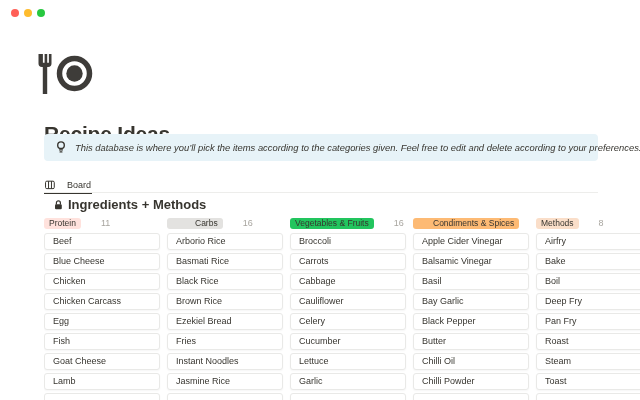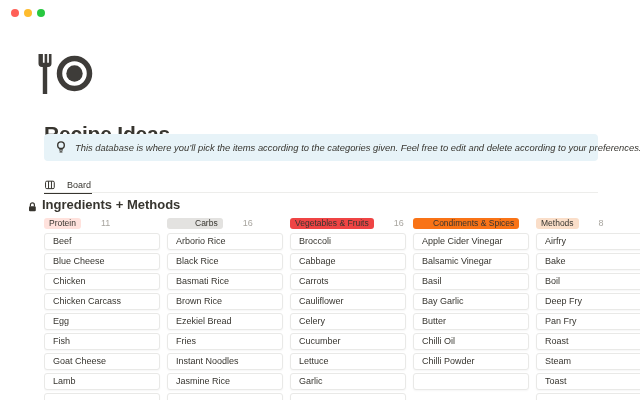--- a/index.html
+++ b/index.html
@@ -39,21 +39,21 @@
   }
   .tab{
     display:inline-flex;align-items:center;gap:12px;height:16px;
     padding:0 1px;border-bottom:1.5px solid #37352F;cursor:pointer;
   }
   .tab-label{font-size:9px;font-weight:500;color:#37352F;}
   .tab-icon{display:flex;align-items:center;color:#37352F;}
 
   
   .db-title{
-    position:absolute;left:28px;top:197px;display:flex;align-items:flex-end;gap:5px;
+    position:absolute;left:54px;top:197px;display:flex;align-items:center;gap:5px;
   }
   .db-title-text{font-size:13px;font-weight:700;color:#37352F;}
   .lock{display:flex;align-items:center;color:#37352F;}
 
   
   .board{
     position:absolute;left:44px;top:216px;width:596px;height:184px;
     overflow:hidden;
   }
   .board-inner{display:flex;gap:7px;width:608px;}
@@ -140,53 +140,54 @@
         <div class="card">Goat Cheese</div>
         <div class="card">Lamb</div>
         <div class="card"></div>
       </div>
       <div class="col">
         <div class="col-header">
           <span class="tag" style="background: rgb(227, 226, 224); padding-left: 28px;">Carbs</span>
           <span class="count">16</span>
         </div>
         <div class="card">Arborio Rice</div>
+        <div class="card">Basmati Rice</div>
         <div class="card">Black Rice</div>
-        <div class="card">Basmati Rice</div>
         <div class="card">Brown Rice</div>
         <div class="card">Ezekiel Bread</div>
         <div class="card">Fries</div>
         <div class="card">Instant Noodles</div>
         <div class="card">Jasmine Rice</div>
         <div class="card"></div>
       </div>
       <div class="col">
         <div class="col-header">
-          <span class="tag" style="background: #ef4444;">Vegetables &amp; Fruits</span>
+          <span class="tag" style="background: #22c55e;">Vegetables &amp; Fruits</span>
           <span class="count">16</span>
         </div>
         <div class="card">Broccoli</div>
+        <div class="card">Carrots</div>
         <div class="card">Cabbage</div>
-        <div class="card">Carrots</div>
         <div class="card">Cauliflower</div>
         <div class="card">Celery</div>
         <div class="card">Cucumber</div>
         <div class="card">Lettuce</div>
         <div class="card">Garlic</div>
         <div class="card"></div>
       </div>
       <div class="col">
         <div class="col-header">
-          <span class="tag" style="background: #f97316; padding-left: 20px;">Condiments &amp; Spices</span>
+          <span class="tag" style="background: #fdba74; padding-left: 20px;">Condiments &amp; Spices</span>
           <span class="count">24</span>
         </div>
         <div class="card">Apple Cider Vinegar</div>
         <div class="card">Balsamic Vinegar</div>
         <div class="card">Basil</div>
         <div class="card">Bay Garlic</div>
+        <div class="card">Black Pepper</div>
         <div class="card">Butter</div>
         <div class="card">Chilli Oil</div>
         <div class="card">Chilli Powder</div>
         <div class="card"></div>
       </div>
       <div class="col">
         <div class="col-header">
           <span class="tag" style="background: rgb(250, 222, 201);">Methods</span>
           <span class="count">8</span>
         </div>

